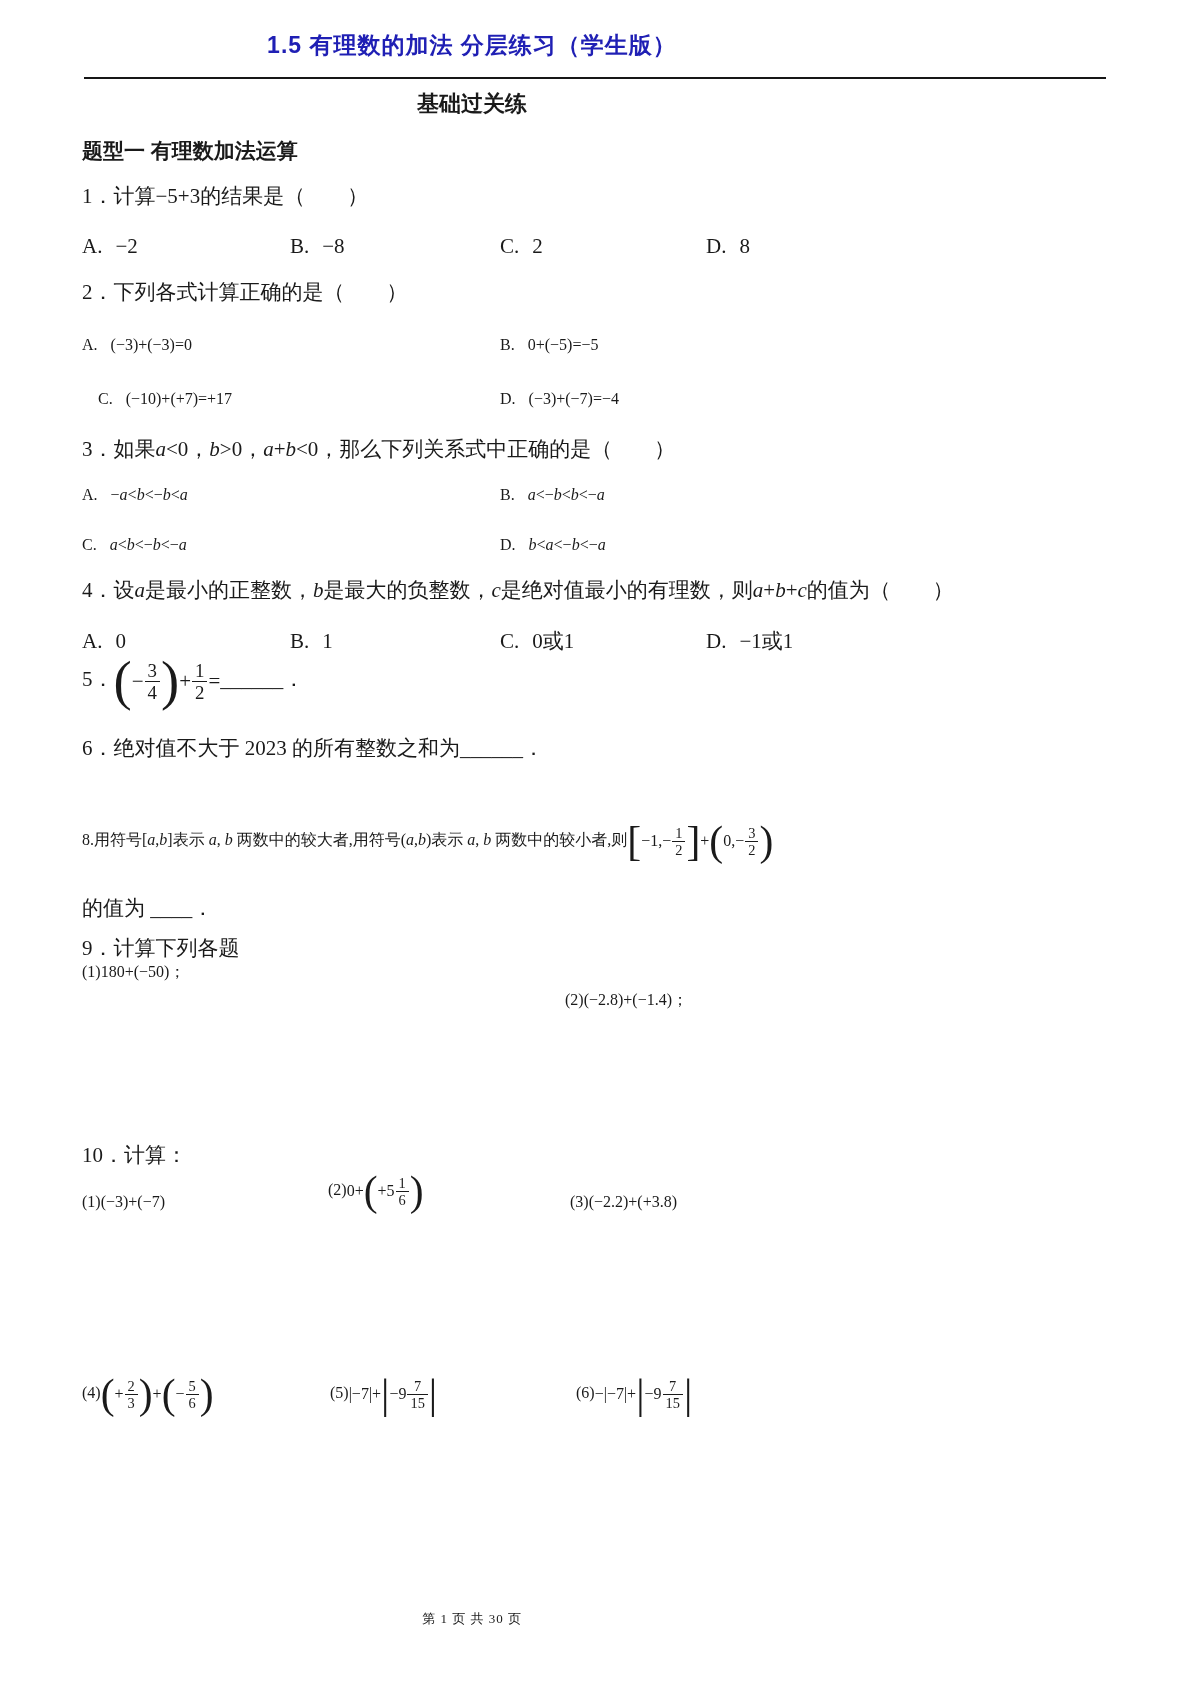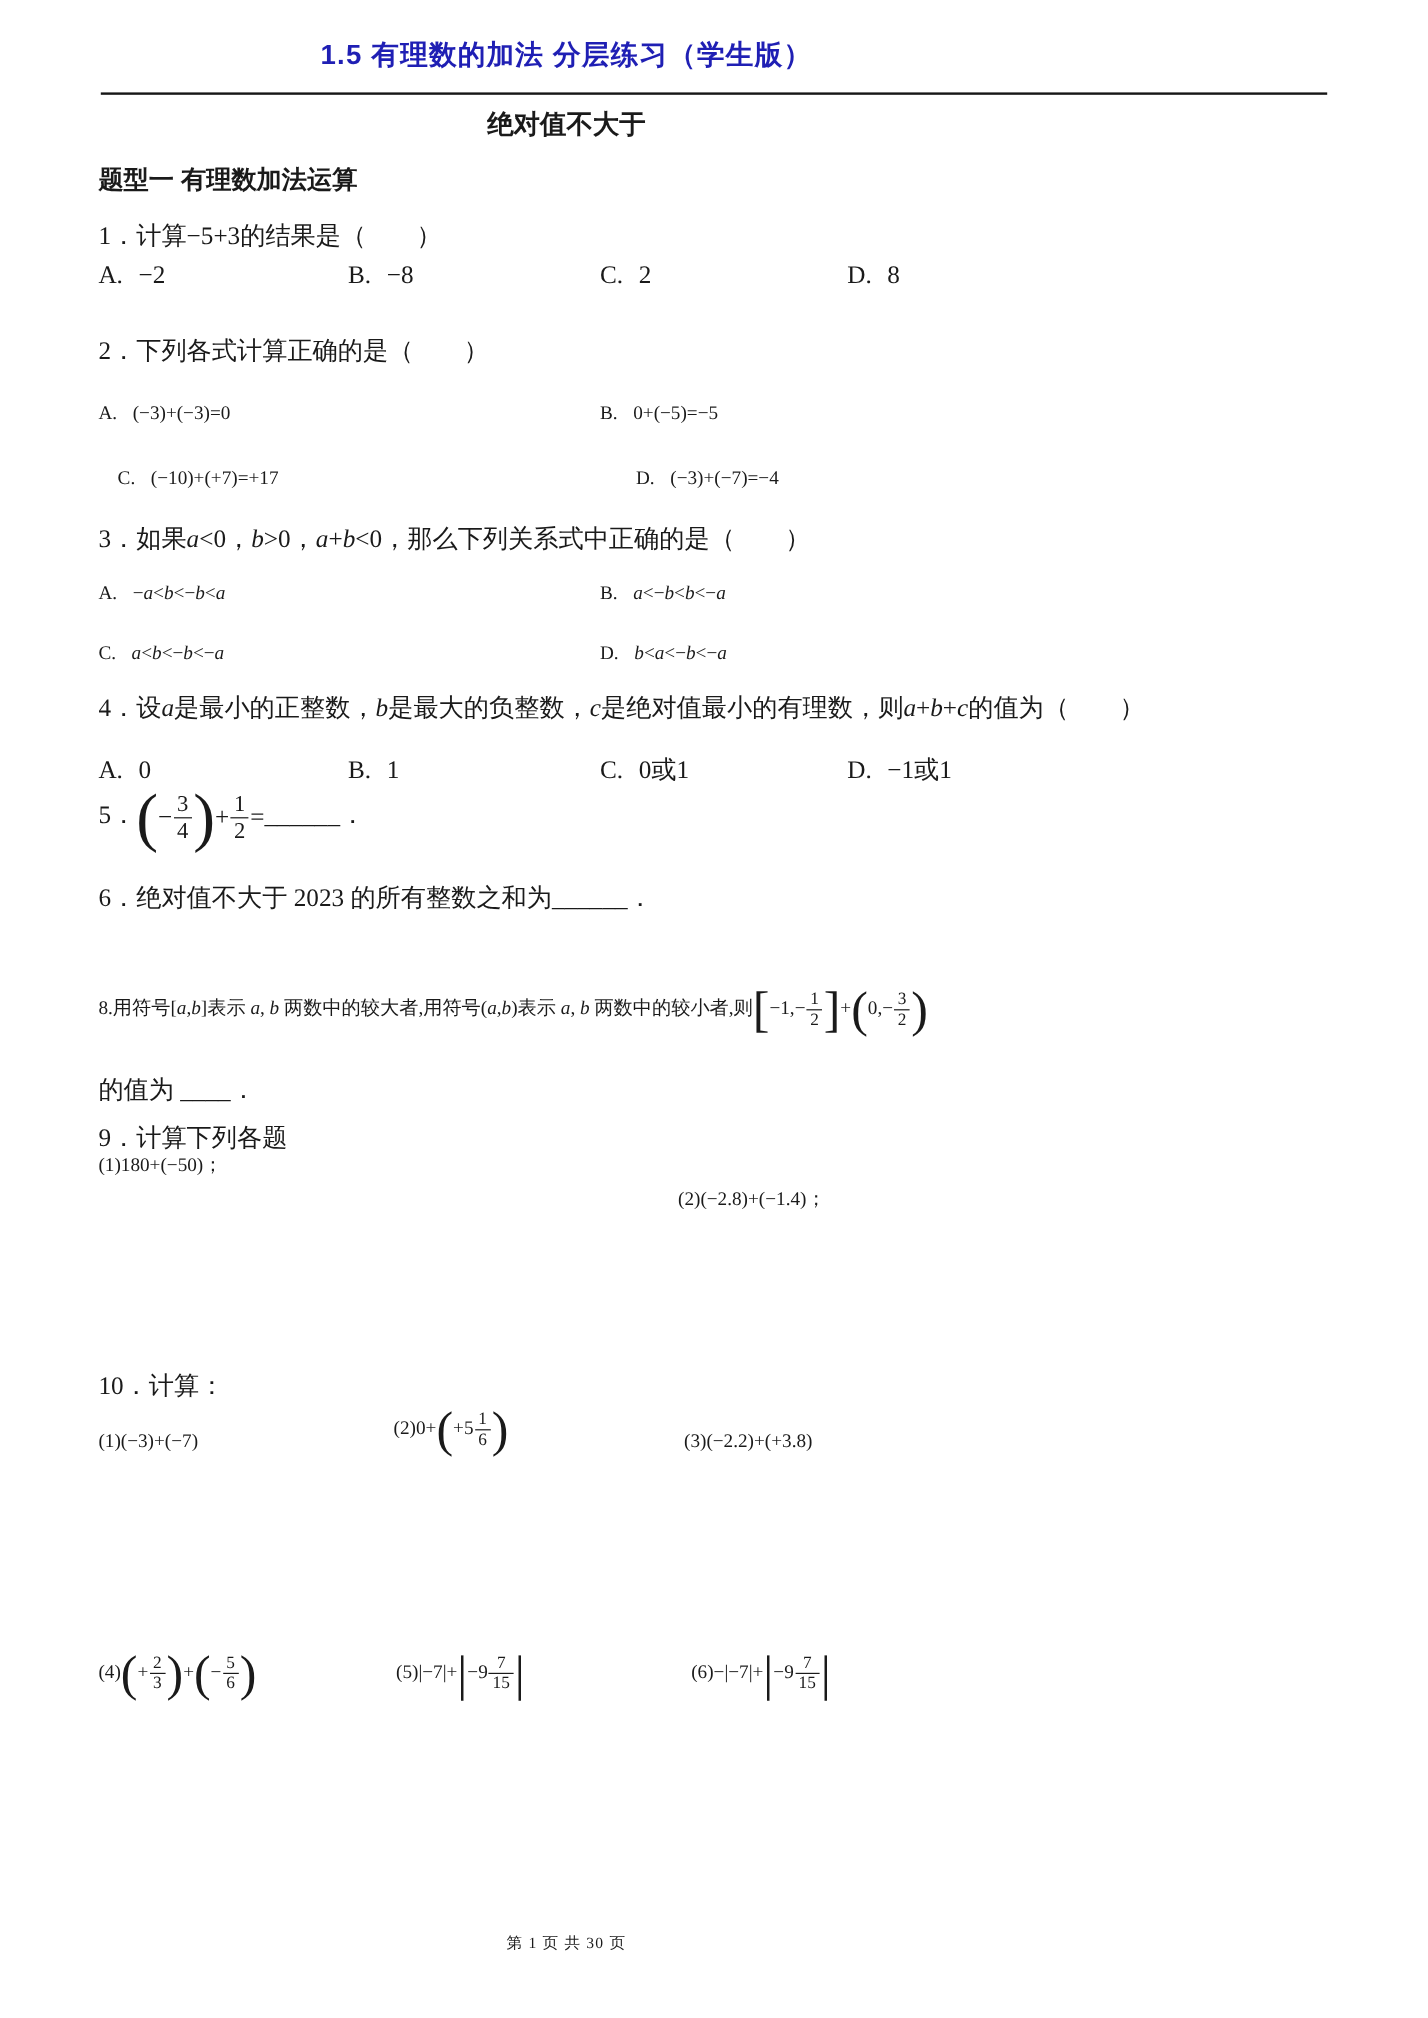--- a/index.html
+++ b/index.html
@@ -28,40 +28,40 @@
 </style>
 </head>
 <body>
 
 <div class="page">
 
   <div class="line center title heading-sans" style="top: 31px; color: rgb(31, 31, 180);">1.5 有理数的加法 分层练习（学生版）</div>
 
   <div class="rule" style="top:77px;"></div>
 
-  <div class="line center heading-sans" style="top:90px; font-size:22px;">绝对值不大于</div>
+  <div class="line center heading-sans" style="top:90px; font-size:22px;">基础过关练</div>
 
   <div class="line heading-sans" style="top:137px; left:82px; font-size:21px;">题型一 有理数加法运算</div>
 
   <div class="line" style="top:183px; left:82px;">1．计算−5+3的结果是（　　）</div>
-  <div class="line" style="top:216px; left:82px; width:1030px; height:30px;">
+  <div class="line" style="top:233px; left:82px; width:1030px; height:30px;">
     <span class="opt" style="left:0px;"><span class="opt-label">A.</span><span>−2</span></span>
     <span class="opt" style="left:208px;"><span class="opt-label">B.</span><span>−8</span></span>
     <span class="opt" style="left:418px;"><span class="opt-label">C.</span><span>2</span></span>
     <span class="opt" style="left:624px;"><span class="opt-label">D.</span><span>8</span></span>
   </div>
 
   <div class="line" style="top:279px; left:82px;">2．下列各式计算正确的是（　　）</div>
   <div class="line sm" style="top:335px; left:82px; width:1030px; height:30px;">
     <span class="opt" style="left:0px;"><span class="opt-label">A.</span><span>(−3)+(−3)=0</span></span>
     <span class="opt" style="left:418px;"><span class="opt-label">B.</span><span>0+(−5)=−5</span></span>
   </div>
   <div class="line sm" style="top:389px; left:82px; width:1030px; height:30px;">
     <span class="opt" style="left:16px;"><span class="opt-label">C.</span><span>(−10)+(+7)=+17</span></span>
-    <span class="opt" style="left:418px;margin-left:30px;"><span class="opt-label">D.</span><span>(−3)+(−7)=−4</span></span>
+    <span class="opt" style="left:418px;"><span class="opt-label">D.</span><span>(−3)+(−7)=−4</span></span>
   </div>
 
   <div class="line" style="top:436px; left:82px;"><span>3．如果</span><span class="mi">a</span><span>&lt;0，</span><span class="mi">b</span><span>&gt;0，</span><span class="mi">a</span><span>+</span><span class="mi">b</span><span>&lt;0，那么下列关系式中正确的是（　　）</span></div>
   <div class="line sm" style="top:535px; left:82px; width:1030px; height:30px;">
     <span class="opt" style="left:0px;"><span class="opt-label">C.</span><span><span class="mi">a</span><span>&lt;</span><span class="mi">b</span><span>&lt;−</span><span class="mi">b</span><span>&lt;−</span><span class="mi">a</span></span></span>
     <span class="opt" style="left:418px;"><span class="opt-label">D.</span><span><span class="mi">b</span><span>&lt;</span><span class="mi">a</span><span>&lt;−</span><span class="mi">b</span><span>&lt;−</span><span class="mi">a</span></span></span>
   </div>
   <div class="line sm" style="top:485px; left:82px; width:1030px; height:30px;">
     <span class="opt" style="left:0px;"><span class="opt-label">A.</span><span><span>−</span><span class="mi">a</span><span>&lt;</span><span class="mi">b</span><span>&lt;−</span><span class="mi">b</span><span>&lt;</span><span class="mi">a</span></span></span>
     <span class="opt" style="left:418px;"><span class="opt-label">B.</span><span><span class="mi">a</span><span>&lt;−</span><span class="mi">b</span><span>&lt;</span><span class="mi">b</span><span>&lt;−</span><span class="mi">a</span></span></span>

